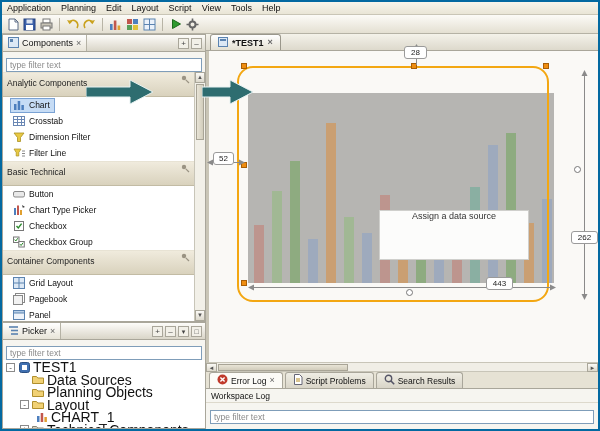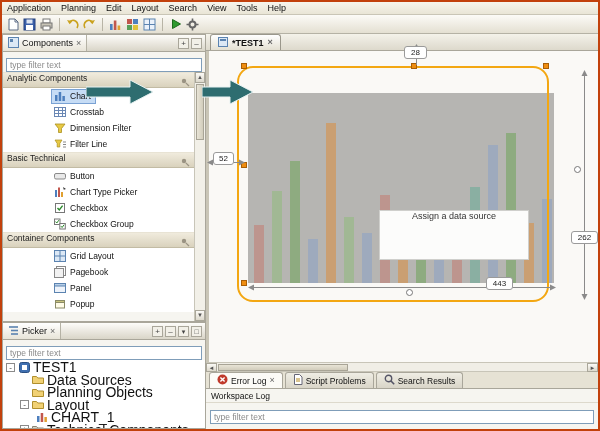--- a/index.html
+++ b/index.html
@@ -1,19 +1,19 @@
 <!DOCTYPE html>
 <html><head>
 <meta charset="utf-8">
 <style>
   * { margin:0; padding:0; box-sizing:border-box; }
   html,body { background:#9a9a9a; font-family:"Liberation Sans", sans-serif; }
   .window {
     position:relative; width:600px; height:431px;
-    border:2px solid #c2410c; background:#ece9dd; overflow:hidden;
+    border:2px solid #0369a1; background:#ece9dd; overflow:hidden;
     font-family:"Liberation Sans", sans-serif;
   }
   .abs { position:absolute; }
 
   
   .menubar { position:absolute; left:0; top:0; right:0; height:13px;
     background:linear-gradient(#f7f5ec,#e9e5d6); border-bottom:1px solid #c9c5b6;
     display:flex; align-items:center; font-size:9px; color:#111; }
   .menu-item { padding:0 5px; height:13px; line-height:13px; cursor:default; }
 
@@ -41,27 +41,27 @@
     font-size:8px; line-height:9px; text-align:center; color:#444; }
   .va-plus::before { content:'+'; } .va-minus::before { content:'–'; }
   .va-menu::before { content:'▾'; font-size:7px; } .va-max::before { content:'□'; font-size:7px; }
 
   .filter-row { padding:2px 3px; }
   .filter-input { width:100%; height:14px; border:1px solid #7f9db9; background:#fff;
     font-size:8.5px; padding:0 3px; color:#333; font-family:"Liberation Sans",sans-serif; }
   .filter-input::placeholder { color:#8a8a8a; }
 
   .comp-list { position:absolute; left:0; top:37px; right:11px; bottom:0; overflow:hidden; }
-  .cat-row { height:16px; background:linear-gradient(#f0ebdd,#d9d2bd);
+  .cat-row { height:25px; background:linear-gradient(#f0ebdd,#d9d2bd);
     border-top:1px solid #e8e3d4; border-bottom:1px solid #c2bba4;
-    display:flex; align-items:flex-start; padding:0 4px; }
+    display:flex; align-items:flex-end; padding:8px 4px; }
   .cat-label { font-size:8.5px; color:#222; }
   .pin-icon { margin-left:auto; }
   .comp-item { height:16px; display:flex; align-items:center; padding-left:7px; background:#fff; }
-  .sel-wrap { display:inline-flex; align-items:center; gap:4px; padding:0 4px 0 1px; height:15px;margin-left:41px; }
+  .sel-wrap { display:inline-flex; align-items:center; gap:4px; padding:0 4px 0 1px; height:15px; }
   .comp-item.selected .sel-wrap { background:#c6dcf5; border:1px solid #7aa2d4; }
   .ci { width:13px; height:13px; display:flex; align-items:center; justify-content:center; flex:none; }
   .ci-label { font-size:8.5px; color:#111; white-space:nowrap; }
   .comp-item:not(.selected) .sel-wrap { border:1px solid transparent; }
 
   .vscroll { position:absolute; right:0; top:37px; bottom:0; width:11px;
     background:#f2f0e8; border-left:1px solid #c8c5b8; }
   .vs-btn { height:11px; background:linear-gradient(#fbfaf6,#ddd9cc); border:1px solid #aaa79a;
     font-size:6px; line-height:9px; text-align:center; color:#555; }
   .vs-up::before { content:'▲'; } .vs-down::before { content:'▼'; }
@@ -130,21 +130,21 @@
 </head>
 <body>
 
 <div class="window">
 
   <div class="menubar">
     <span class="menu-item">Application</span>
     <span class="menu-item">Planning</span>
     <span class="menu-item">Edit</span>
     <span class="menu-item">Layout</span>
-    <span class="menu-item">Search</span>
+    <span class="menu-item">Script</span>
     <span class="menu-item">View</span>
     <span class="menu-item">Tools</span>
     <span class="menu-item">Help</span>
   </div>
 
   <div class="toolbar">
     <span class="tb-btn">
         <svg width="12" height="13">
           <path d="M2 1h6l3 3v8H2z" fill="#fff" stroke="#5a6a84"></path>
           <path d="M8 1v3h3" fill="none" stroke="#5a6a84"></path>

